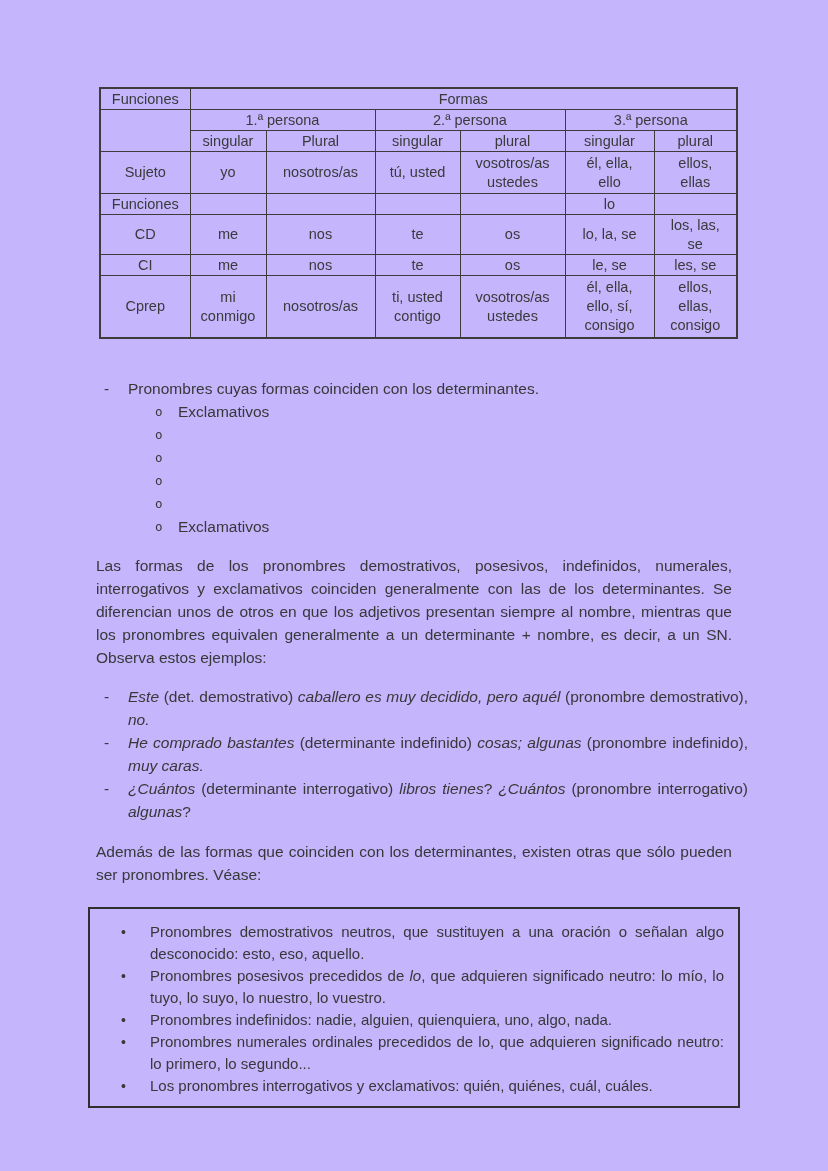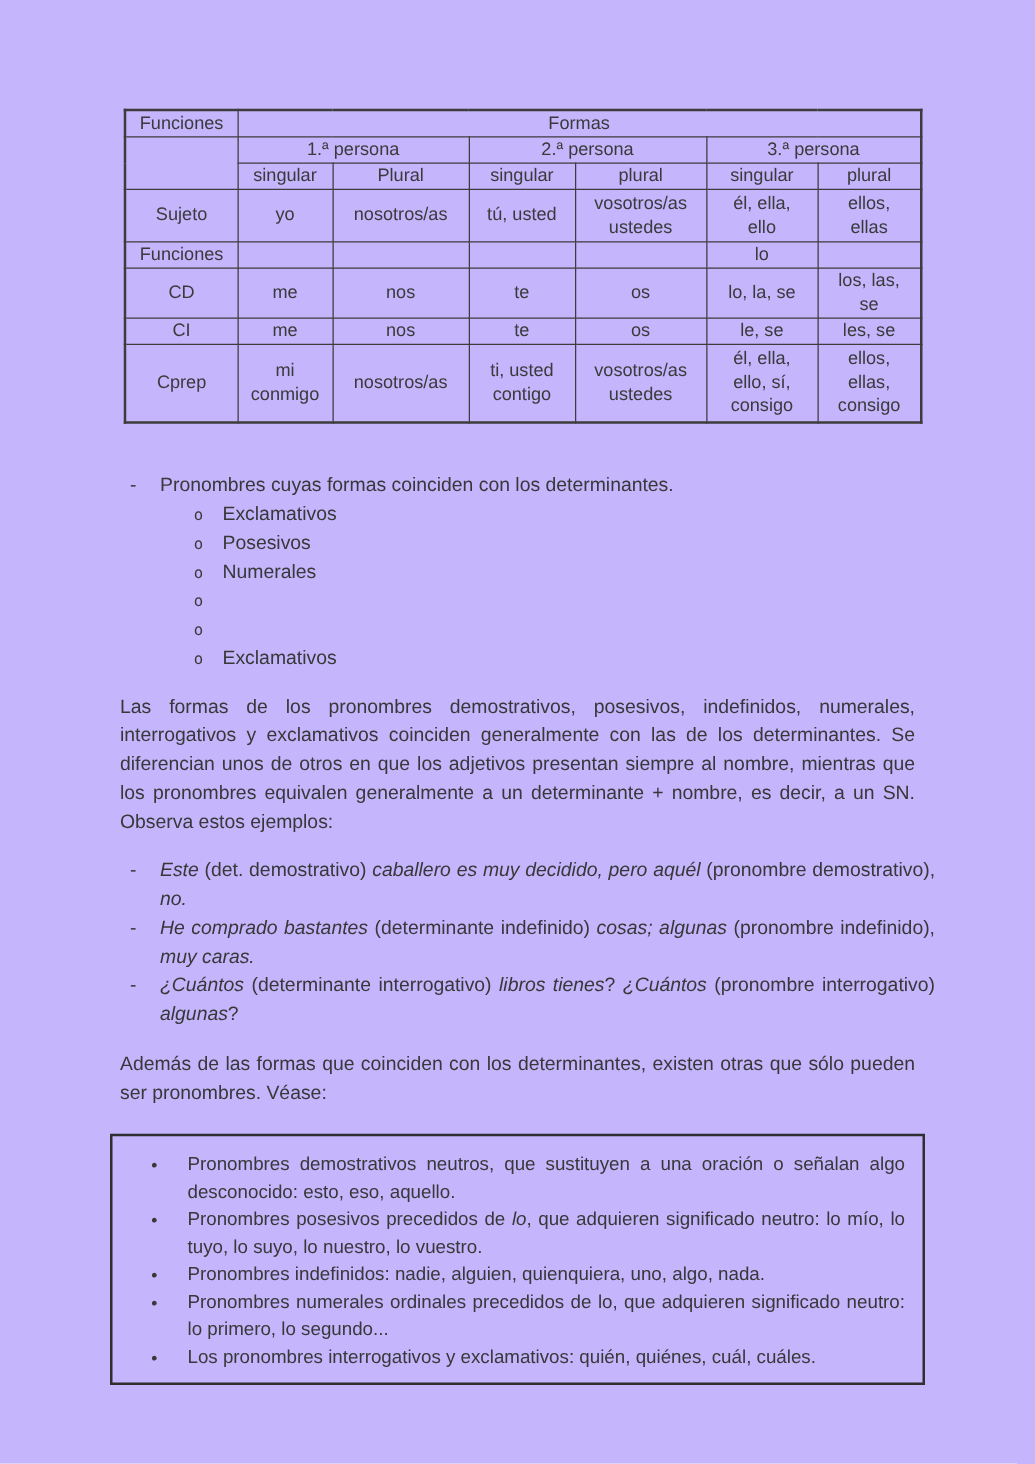--- a/index.html
+++ b/index.html
@@ -171,25 +171,23 @@
       <div class="li-row">
         <span class="m-dash">-</span>
         <span class="li-text">Pronombres cuyas formas coinciden con los determinantes.</span>
       </div>
       <div class="li-row">
         <span class="m-circle">o</span>
         <span class="li-text">Exclamativos</span>
       </div>
       <div class="li-row">
         <span class="m-circle">o</span>
-        <span class="li-text">Posesivos</span>
-      </div>
-      <div class="li-row">
-        <span class="m-circle">o</span>
-        <span class="li-text">Numerales</span>
+      </div>
+      <div class="li-row">
+        <span class="m-circle">o</span>
       </div>
       <div class="li-row">
         <span class="m-circle">o</span>
       </div>
       <div class="li-row">
         <span class="m-circle">o</span>
       </div>
       <div class="li-row">
         <span class="m-circle">o</span>
         <span class="li-text">Exclamativos</span>

